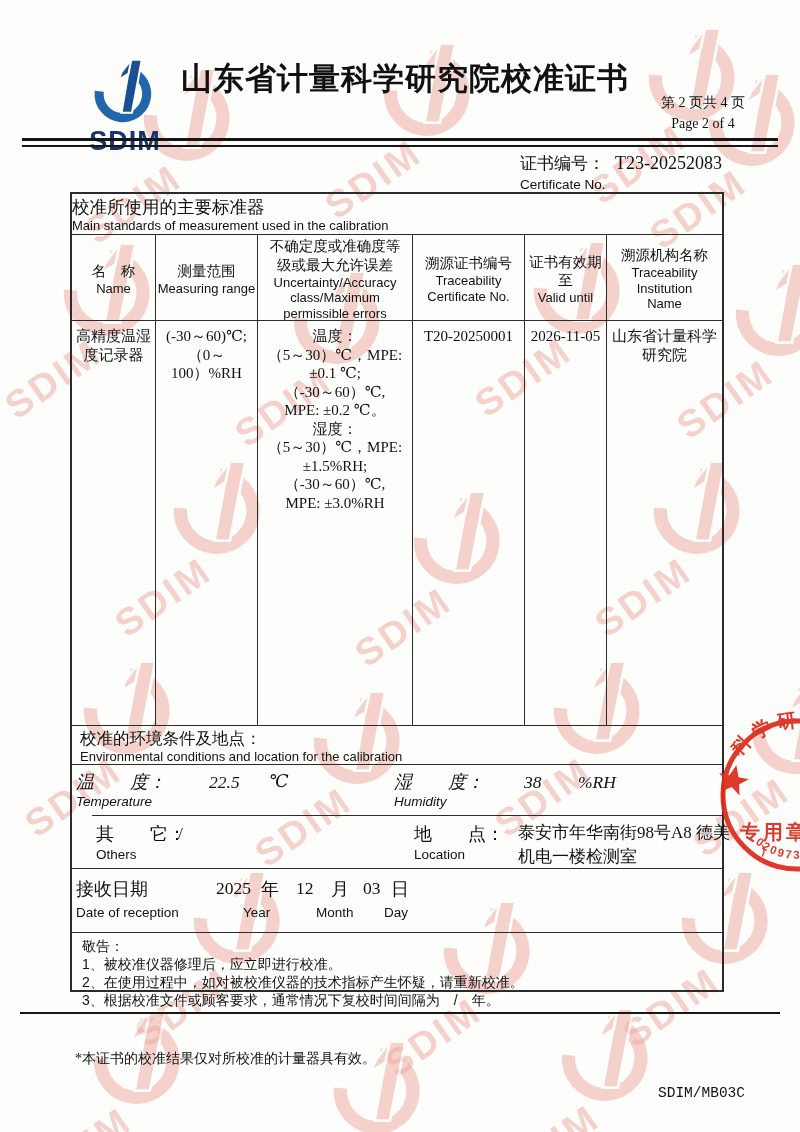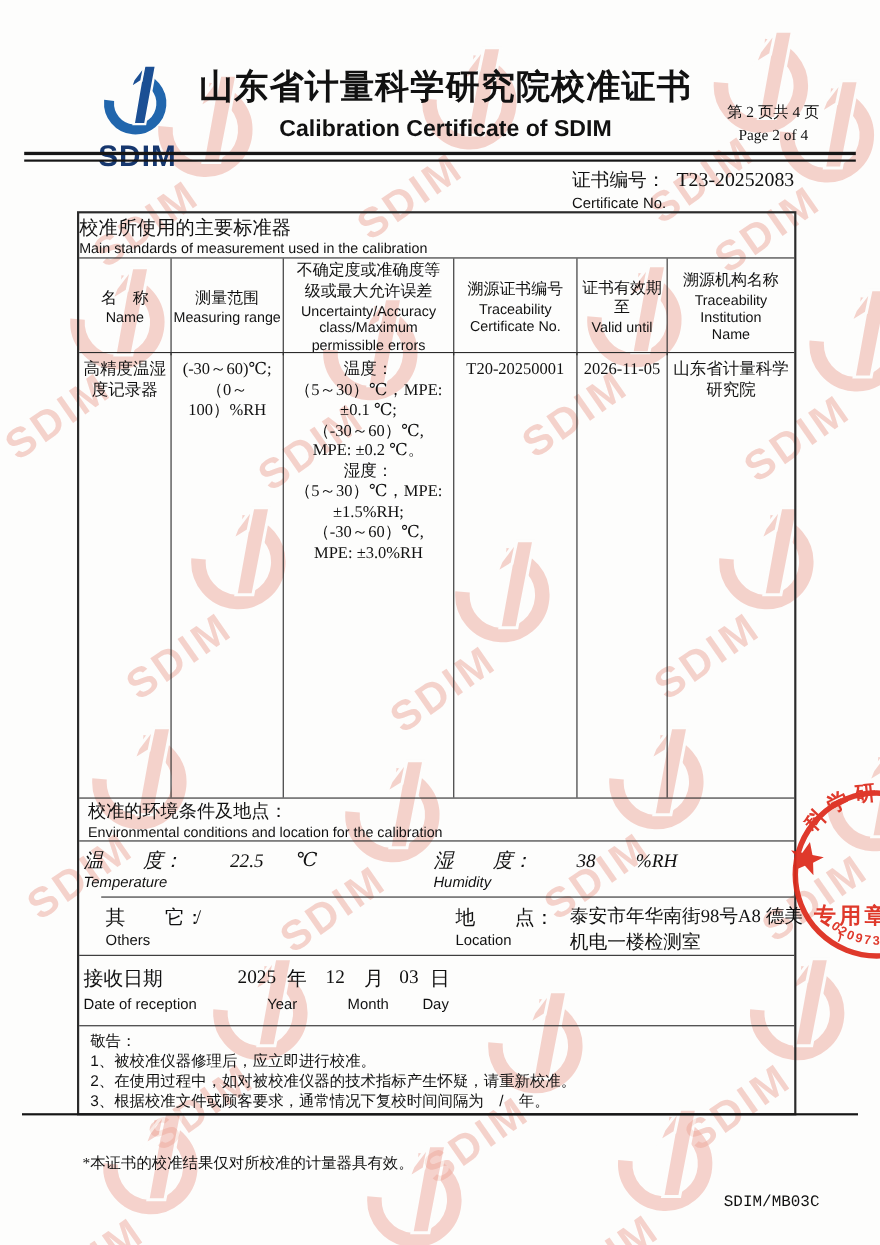--- a/index.html
+++ b/index.html
@@ -48,21 +48,21 @@
   
   .env-title{height:39px;padding:2px 8px;box-sizing:border-box;}
   .env-title .zh{font-size:16.5px;line-height:1.25;}
   .env-title .en{font-size:13px;line-height:1.2;}
   .row-temp{height:51px;font-style:italic;}
   .row-others{height:53px;margin-left:20px;}
   .row-reception{height:64px;}
   .zh-label{font-size:18px;}
   .en-label{font-family:"Liberation Sans","DejaVu Sans",sans-serif;font-size:13.5px;}
   .val{font-size:17.5px;}
-  .notes-row{height:80px;padding:4px 10px;box-sizing:border-box;
+  .notes-row{height:58px;padding:4px 10px;box-sizing:border-box;
        font-family:"Liberation Sans","DejaVu Sans",sans-serif;font-size:14px;line-height:18px;}
   
   .rule-bottom{left:20px;top:1012px;width:760px;border-top:2.5px solid #161616;z-index:2;}
   .footnotes{left:75px;top:1026px;font-size:14px;line-height:1.6;white-space:pre-line;z-index:2;}
   .form-id{left:560px;top:1085px;width:185px;text-align:right;font-size:14.5px;z-index:2;font-family:Liberation Mono, monospace;}
   
   .seal{left:712px;top:710px;z-index:3;opacity:.93;}
 </style>
 </head>
 <body>
@@ -305,21 +305,20 @@
   <div class="abs logo-box">
     <svg width="70" height="74" viewBox="0 0 100 100">
       <circle cx="47" cy="57" r="34" fill="none" stroke="#2166ad" stroke-width="13" stroke-dasharray="160 54" transform="rotate(-85 47 57)"></circle>
       <polygon points="58,8 74,8 60,84 45,84" fill="#1b4f94" stroke="#fdfdfc" stroke-width="3"></polygon>
       <polygon points="45,26 59,8 55,28 41,37" fill="#1b4f94" stroke="#fdfdfc" stroke-width="3"></polygon>
     </svg>
     <div class="logo-text">SDIM</div>
   </div>
 
   <div class="abs title-zh">山东省计量科学研究院校准证书</div>
-  <div class="abs title-en">Calibration Certificate of SDIM</div>
 
   <div class="abs page-info">
     <div>第 2 页共 4 页</div>
     <div>Page 2 of  4</div>
   </div>
 
   <div class="abs rule-double"></div>
 
   <div class="abs cert-no">
     <div>

